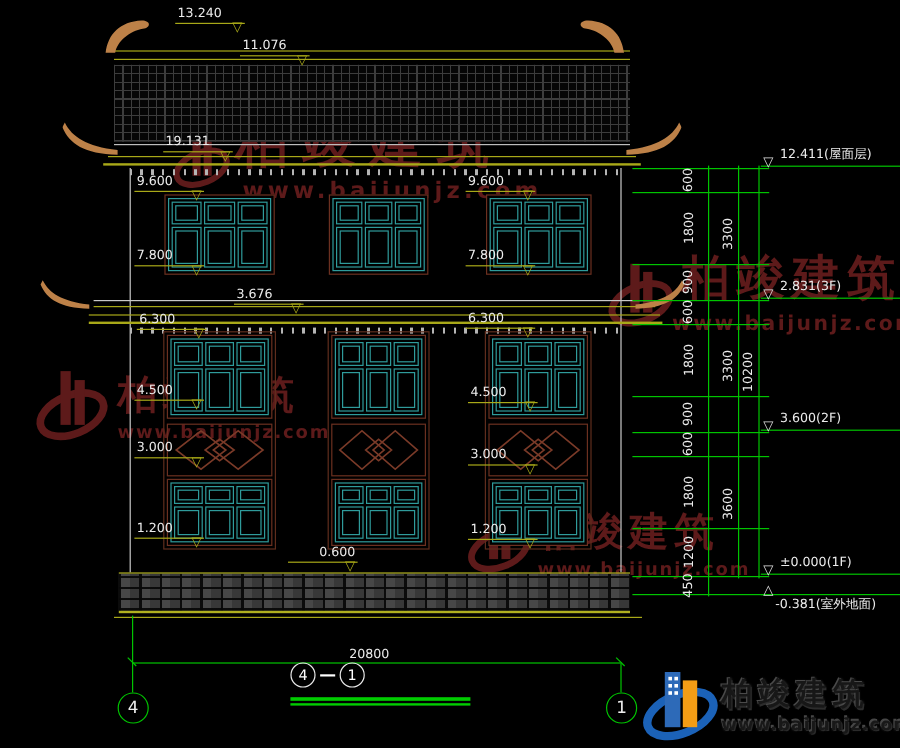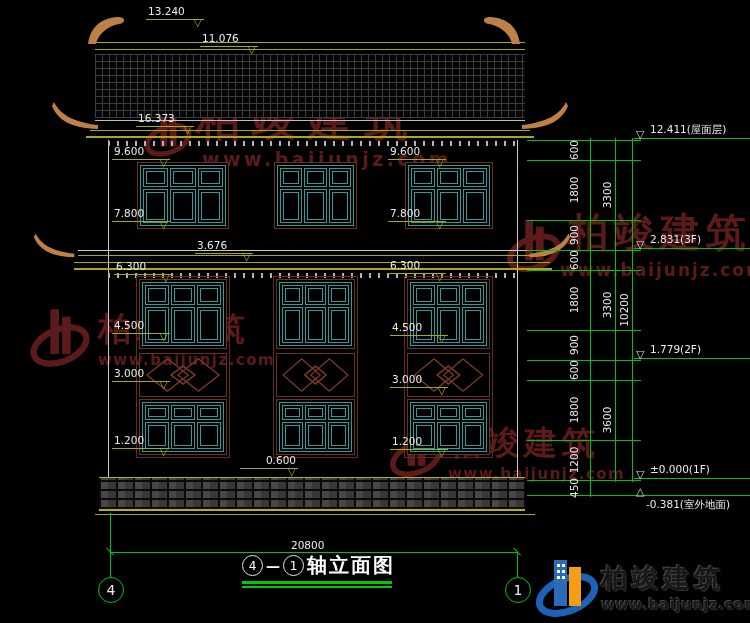--- a/index.html
+++ b/index.html
@@ -399,21 +399,21 @@
       </div>
   </div>
 
   <div class="plinth abs"></div>
   <div class="oliveline abs" style="left:95px;top:514px;width:440px;height:1px;"></div>
 
   <div>
 
   <div class="mark" style="left: 146px; top: 6px;"><span class="lab">13.240</span><span class="tri">▽</span></div>
       <div class="mark" style="left: 200px; top: 33px;"><span class="lab">11.076</span><span class="tri">▽</span></div>
-      <div class="mark" style="left: 136px; top: 113px;"><span class="lab">16.373</span><span class="tri">▽</span></div>
+      <div class="mark" style="left: 136px; top: 113px;"><span class="lab">19.131</span><span class="tri">▽</span></div>
     </div>
   <div>
 
   <div class="mark" style="left: 112px; top: 146px;"><span class="lab">9.600</span><span class="tri">▽</span></div>
       <div class="mark" style="left: 112px; top: 208px;"><span class="lab">7.800</span><span class="tri">▽</span></div>
       <div class="mark" style="left: 114px; top: 261px;"><span class="lab">6.300</span><span class="tri">▽</span></div>
       <div class="mark" style="left: 112px; top: 320px;"><span class="lab">4.500</span><span class="tri">▽</span></div>
       <div class="mark" style="left: 112px; top: 368px;"><span class="lab">3.000</span><span class="tri">▽</span></div>
       <div class="mark" style="left: 112px; top: 435px;"><span class="lab">1.200</span><span class="tri">▽</span></div>
     </div>
@@ -502,21 +502,21 @@
     </div>
   <div>
 
   <div class="rlevel" style="top: 124px;">
       <div class="rl-row"><span class="rl-tri">▽</span><span>12.411(屋面层)</span></div>
     </div>
       <div class="rlevel" style="top: 234px;">
       <div class="rl-row"><span class="rl-tri">▽</span><span>2.831(3F)</span></div>
     </div>
       <div class="rlevel" style="top: 344px;">
-      <div class="rl-row"><span class="rl-tri">▽</span><span>1.779(2F)</span></div>
+      <div class="rl-row"><span class="rl-tri">▽</span><span>3.600(2F)</span></div>
     </div>
       <div class="rlevel" style="top: 464px;">
       <div class="rl-row"><span class="rl-tri">▽</span><span>±0.000(1F)</span></div>
     </div>
     </div>
 
   <div class="rlevel" style="top:495px;">
     <div style="border-top:1px solid #00c400;position:relative;padding:3px 0 0 12px;">
       <span style="position:absolute;left:2px;top:-10px;color:#dcdcdc;font-size:11px;">△</span>
       <span>-0.381(室外地面)</span>
@@ -529,21 +529,20 @@
   <div class="dimtext" style="left:291px;top:539px;">20800</div>
   <div class="vline" style="left:110px;top:513px;height:64px;"></div>
   <div class="vline" style="left:517px;top:552px;height:25px;"></div>
   <div class="bubble" style="left:98px;top:577px;">4</div>
   <div class="bubble" style="left:505px;top:577px;">1</div>
 
   <div class="title">
     <span class="tnum">4</span>
     <span class="tdash">—</span>
     <span class="tnum">1</span>
-    <span class="ttext">轴立面图</span>
   </div>
   <div class="tbar" style="top:581px;height:3px;"></div>
   <div class="tbar" style="top:586px;height:2px;"></div>
 
   <div class="logo">
     <svg class="abs" style="left:0;top:2px;" width="64" height="64" viewBox="0 0 64 64">
       <ellipse cx="32" cy="40" rx="29" ry="16" fill="none" stroke="#1b62b8" stroke-width="7" transform="rotate(-22 32 40)"></ellipse>
       <rect x="19" y="5" width="13" height="46" fill="#2d6ab8"></rect>
       <rect x="22" y="9" width="3" height="3" fill="#fff"></rect>
         <rect x="27" y="9" width="3" height="3" fill="#fff"></rect>

